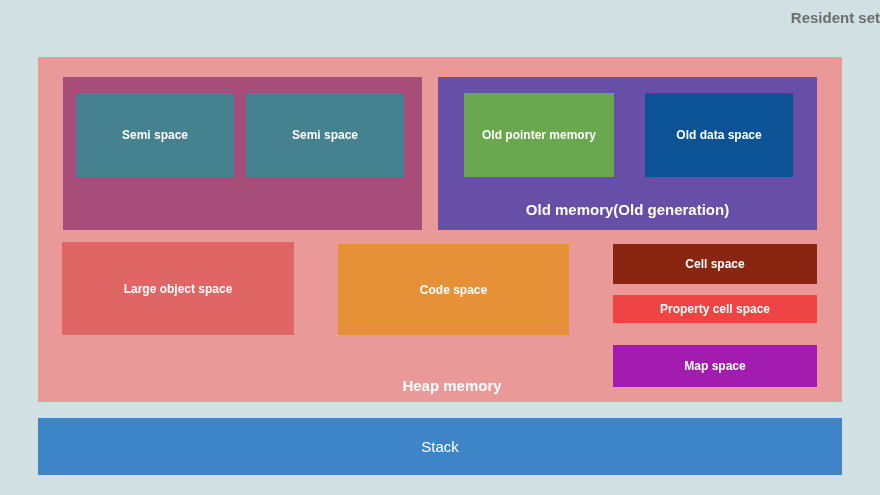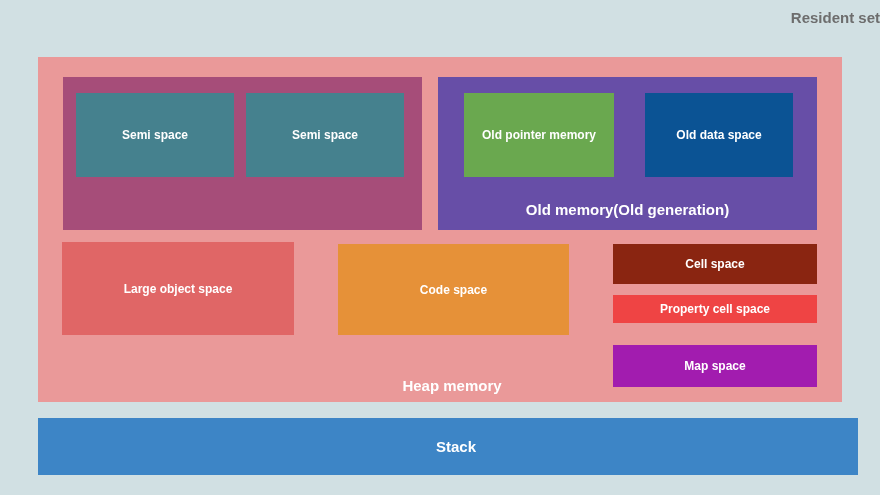--- a/index.html
+++ b/index.html
@@ -28,21 +28,21 @@
     position:absolute;left:0;bottom:12px;width:100%;
     text-align:center;color:#ffffff;font-weight:bold;font-size:15px;
   }
   .heap-label{
     position:absolute;left:0;bottom:8px;width:100%;
     text-align:center;color:#ffffff;font-weight:bold;font-size:15px;margin-left:12px;
   }
   .stack{
     position:absolute;left:38px;top:418px;width:804px;height:57px;
     display:flex;align-items:center;justify-content:center;
-    color:#ffffff;font-weight:bold;font-size:15px;padding-left:16px;
+    color:#ffffff;font-weight:normal;font-size:15px;
   }
 </style>
 </head>
 <body>
 
 <div class="scene" style="background-color: rgb(209, 224, 227);">
 
   <div class="title" style="color: rgb(109, 109, 109);">Resident set</div>
 
   <div class="region" style="left: 38px; top: 57px; width: 804px; height: 345px; background-color: rgb(234, 153, 153);">

